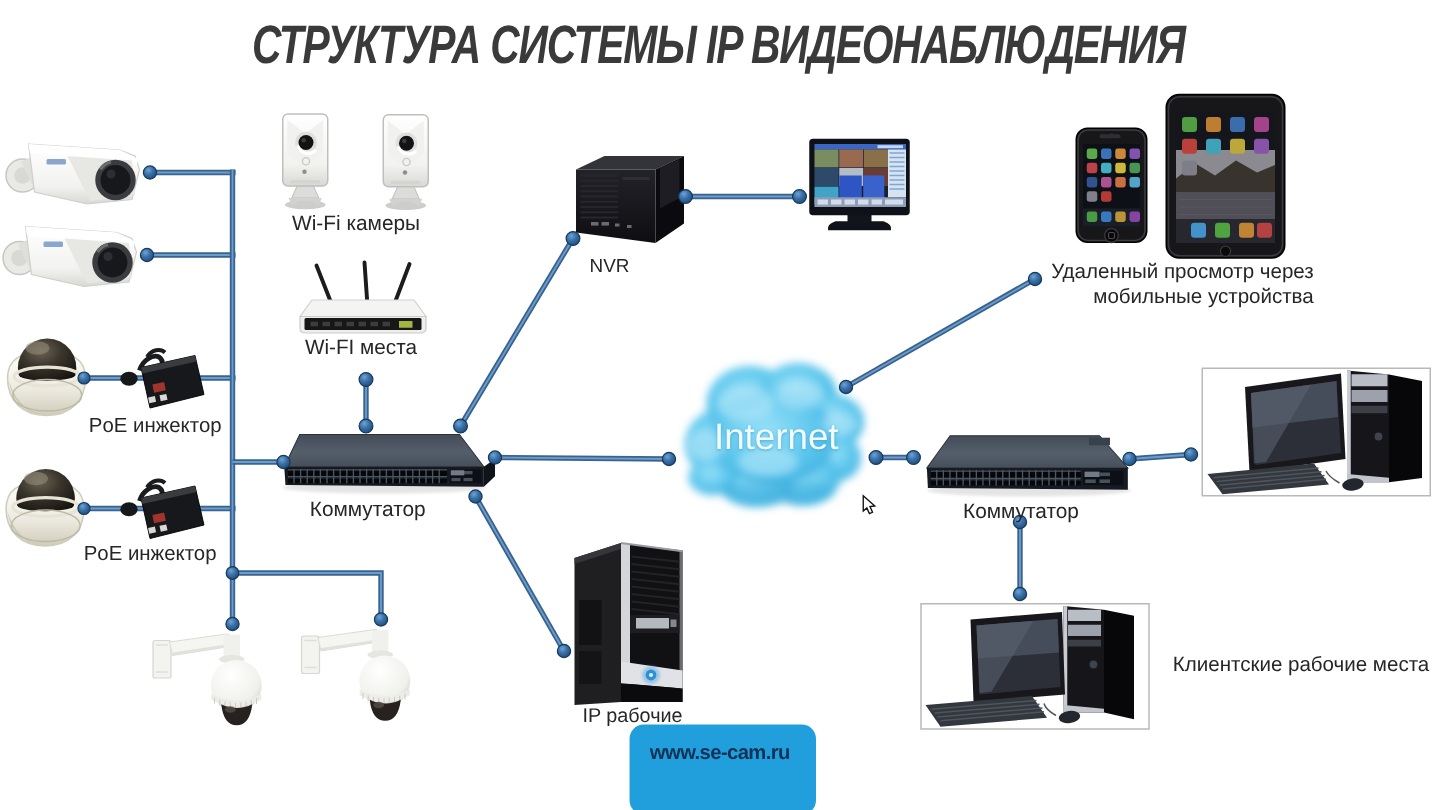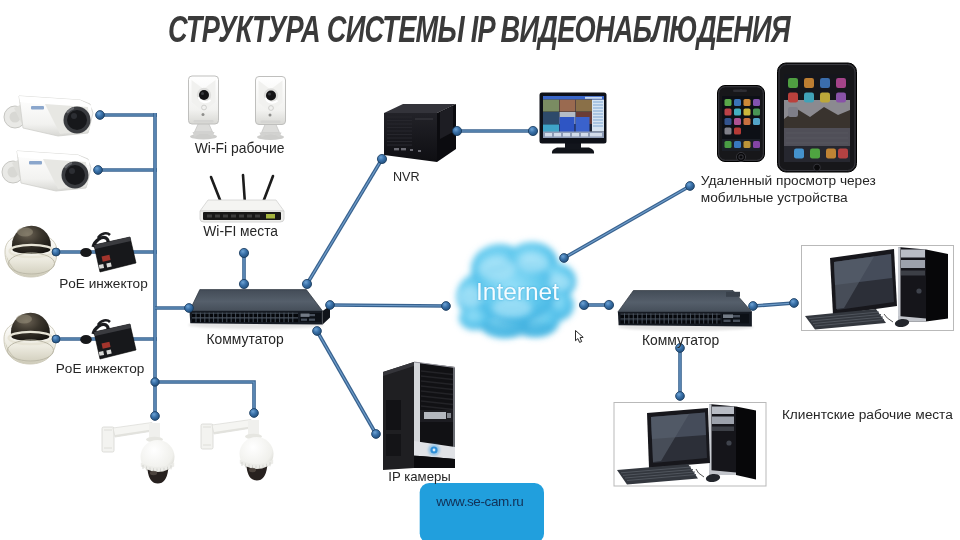--- a/index.html
+++ b/index.html
@@ -615,24 +615,24 @@
 <circle class="nd" cx="609" cy="305" r="4.6"></circle>
 <circle class="nd" cx="753" cy="306" r="4.4"></circle>
 <circle class="nd" cx="794" cy="303" r="4.4"></circle>
 <circle class="nd" cx="317" cy="331" r="4.4"></circle>
 <circle class="nd" cx="376" cy="434" r="4.4"></circle>
 <circle class="nd" cx="680" cy="348" r="4.4"></circle>
 <circle class="nd" cx="680" cy="396" r="4.4"></circle>
 </g>
 </svg>
 <div class="lb" id="title" style="left:167.5px;top:11.1px;font-size:36px;font-weight:bold;font-style:italic;color:#3a3a3a;letter-spacing:-1px;transform-origin:left top;transform:scaleX(0.755)">СТРУКТУРА СИСТЕМЫ IP ВИДЕОНАБЛЮДЕНИЯ</div>
-<div class="lb" id="l1" style="left:194.7px;top:141.2px;font-size:13.9px">Wi-Fi рабочие</div>
+<div class="lb" id="l1" style="left:194.7px;top:141.2px;font-size:13.9px">Wi-Fi камеры</div>
 <div class="lb" id="l2" style="left:203.3px;top:225.1px;font-size:13.8px">Wi-FI места</div>
 <div class="lb" id="l3" style="left:393px;top:171.2px;font-size:12.6px">NVR</div>
-<div class="lb" id="l4" style="left:788.3px;top:172.1px;transform:translateX(-50%);font-size:13.7px;text-align:left;line-height:17.2px">Удаленный просмотр через<br>мобильные устройства</div>
+<div class="lb" id="l4" style="left:788.3px;top:172.1px;transform:translateX(-50%);font-size:13.7px;text-align:right;line-height:17.2px">Удаленный просмотр через<br>мобильные устройства</div>
 <div class="lb" id="l5" style="left:59.2px;top:277px;font-size:13.6px">PoE инжектор</div>
 <div class="lb" id="l6" style="left:55.8px;top:362.3px;font-size:13.6px">PoE инжектор</div>
 <div class="lb" id="l7" style="left:206.5px;top:331.5px;font-size:13.9px">Коммутатор</div>
 <div class="lb" id="l8" style="left:642px;top:332.6px;font-size:13.9px">Коммутатор</div>
-<div class="lb" id="l9" style="left:388.3px;top:469.9px;font-size:13.2px">IP камеры</div>
-<div class="lb" id="l10" style="left:781.9px;top:408px;font-size:13.7px">Клиентские рабочие места</div>
-<div class="lb" id="l11" style="left:479.9px;top:494.8px;transform:translateX(-50%);font-size:13.5px;font-weight:normal;letter-spacing:-0.4px;color:#123156">www.se-cam.ru</div>
+<div class="lb" id="l9" style="left:388.3px;top:469.9px;font-size:13.2px">IP рабочие</div>
+<div class="lb" id="l10" style="left:781.9px;top:436px;font-size:13.7px">Клиентские рабочие места</div>
+<div class="lb" id="l11" style="left:479.9px;top:494.8px;transform:translateX(-50%);font-size:13.5px;font-weight:bold;letter-spacing:-0.4px;color:#123156">www.se-cam.ru</div>
 </div>
 
 </body></html>

